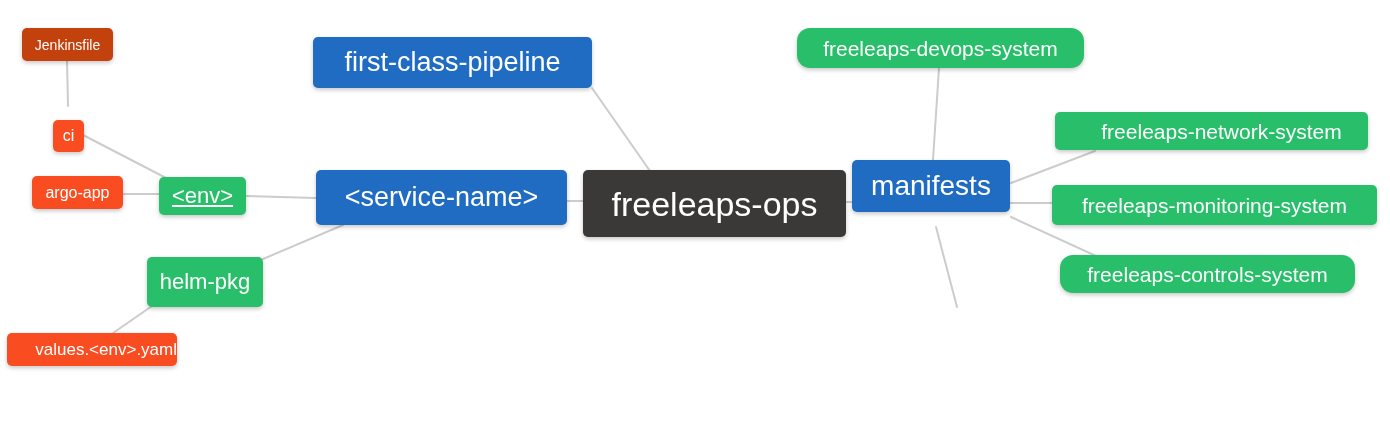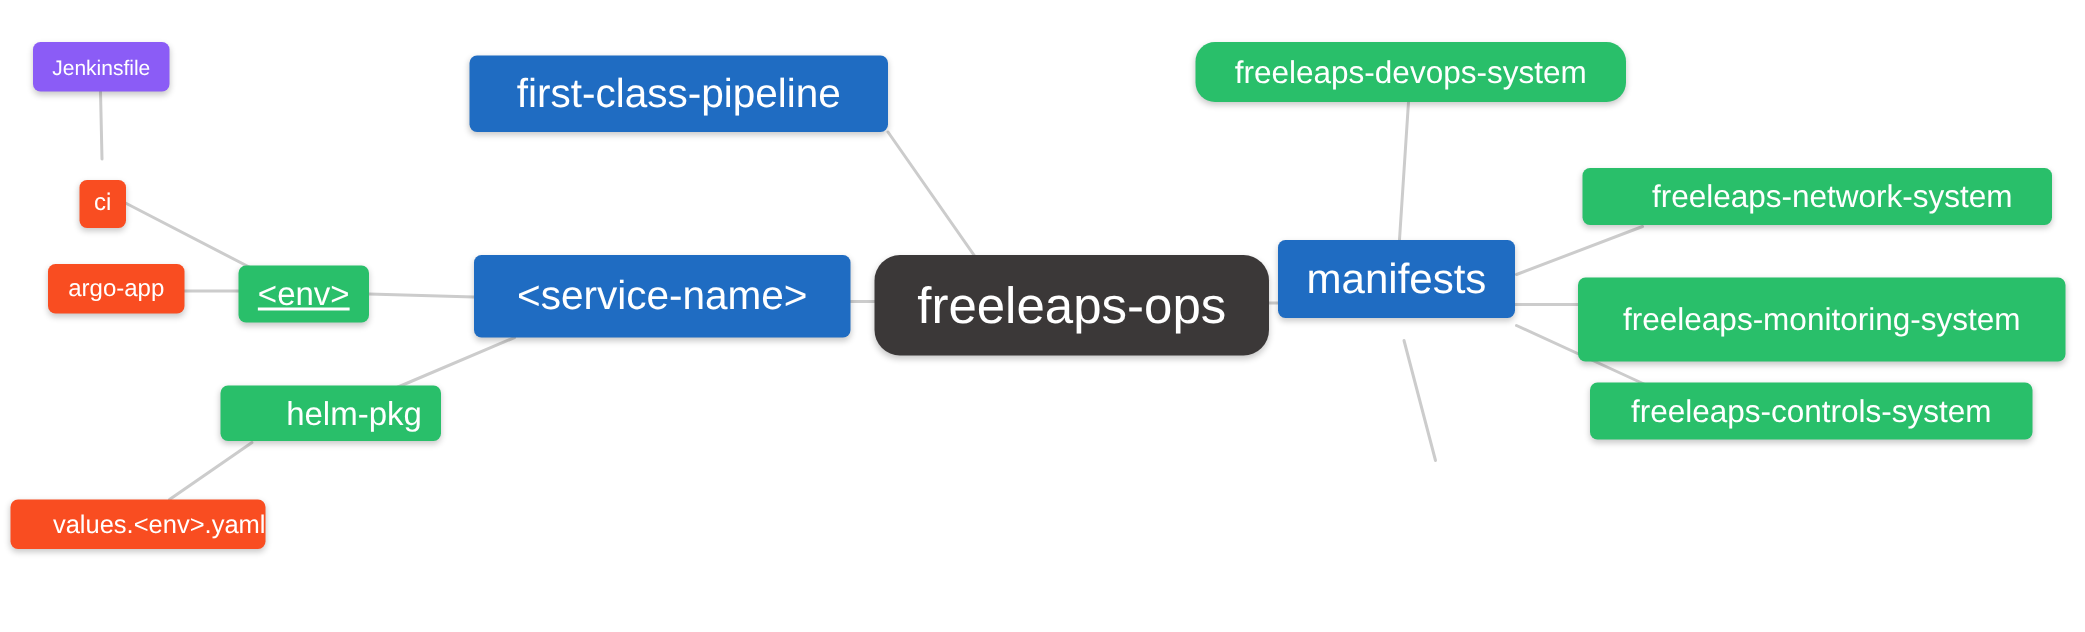--- a/index.html
+++ b/index.html
@@ -15,40 +15,40 @@
   .edge{stroke:#cccccc;stroke-width:2;fill:none;stroke-linecap:round;}
   .node{
     position:absolute;z-index:1;
     display:flex;align-items:center;justify-content:center;
     color:#ffffff;white-space:nowrap;
     border-radius:5px;
     box-shadow:0 2px 4px rgba(0,0,0,0.22);
     cursor:pointer;
     line-height:1;
   }
-  .c-orange{background:#8b5cf6;}
+  .c-orange{background:#c2410c;}
   .c-red{background:#f94d21;}
   .c-green{background:#29bf6a;}
   .c-blue{background:#1f6cc2;}
   .c-dark{background:#3b3838;}
 
   #n-jenkinsfile{left:22px;top:28px;width:91px;height:33px;font-size:14px;}
   #n-ci{left:53px;top:120px;width:31px;height:32px;font-size:16px;}
   #n-argo-app{left:32px;top:176px;width:91px;height:33px;font-size:16px;}
   #n-env{left:159px;top:177px;width:87px;height:38px;font-size:22px;text-decoration:underline;}
-  #n-helm-pkg{left:147px;top:257px;width:116px;height:37px;font-size:22px;padding-left:31px;}
+  #n-helm-pkg{left:147px;top:257px;width:116px;height:50px;font-size:22px;}
   #n-values{left:7px;top:333px;width:170px;height:33px;font-size:17px;justify-content:flex-end;}
   #n-fcp{left:313px;top:37px;width:279px;height:51px;font-size:27px;}
   #n-service{left:316px;top:170px;width:251px;height:55px;font-size:27px;}
-  #n-ops{left:583px;top:170px;width:263px;height:67px;font-size:34px;border-radius:17px;}
+  #n-ops{left:583px;top:170px;width:263px;height:67px;font-size:34px;border-radius:5px;}
   #n-manifests{left:852px;top:160px;width:158px;height:52px;font-size:28px;}
   #n-devops{left:797px;top:28px;width:287px;height:40px;font-size:21px;border-radius:13px;}
   #n-network{left:1055px;top:112px;width:293px;height:38px;font-size:21px;padding-left:20px;}
-  #n-monitoring{left:1052px;top:185px;width:325px;height:56px;font-size:21px;}
-  #n-controls{left:1060px;top:255px;width:295px;height:38px;font-size:21px;}
+  #n-monitoring{left:1052px;top:185px;width:325px;height:40px;font-size:21px;}
+  #n-controls{left:1060px;top:255px;width:295px;height:38px;font-size:21px;border-radius:13px;}
   #n-storage{left:815px;top:307px;width:290px;height:38px;font-size:21px;}
 </style>
 </head>
 <body>
 
 <div id="mindmap">
 
   <svg class="edges" width="1390" height="421" viewBox="0 0 1390 421">
     <line class="edge" x1="67" y1="61" x2="68" y2="106"></line>
     <line class="edge" x1="83" y1="135" x2="168" y2="179"></line>

